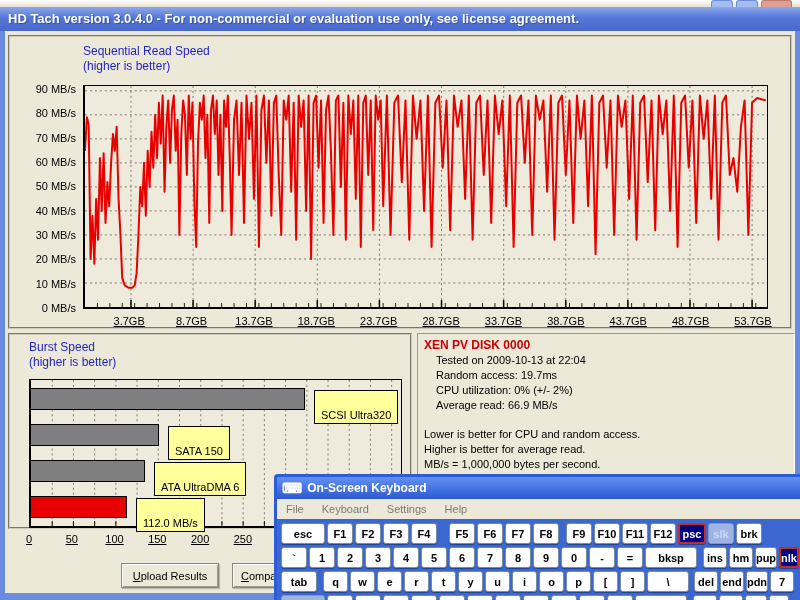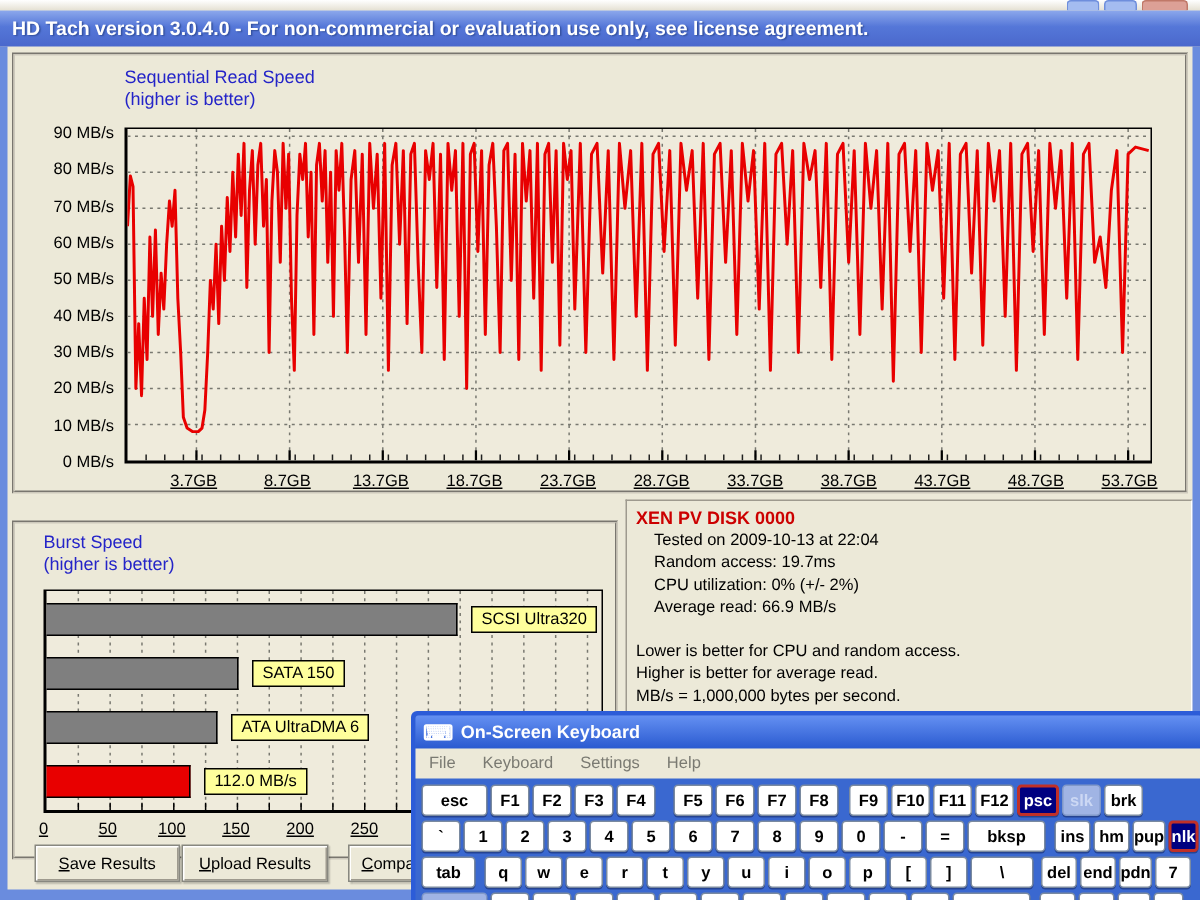--- a/index.html
+++ b/index.html
@@ -17,40 +17,40 @@
     background:linear-gradient(#8CA8EC,#5577D8 45%,#4A68CC); color:#FFFFFF;
     font-weight:bold; font-size:13px; line-height:24px; padding-left:8px;
     text-shadow:1px 1px 1px #33509E; z-index:2; white-space:nowrap; }
   .frame-left  { position:absolute; left:0; top:31px; width:5px;  height:569px; background:#6A8CDE; z-index:1; }
   .frame-right { position:absolute; left:795px; top:31px; width:5px; height:569px; background:#6A8CDE; z-index:1; }
   .frame-bottom{ position:absolute; left:0; top:593px; width:800px; height:7px; background:#6A8CDE; z-index:1; }
 
   
   .panel { position:absolute; background:#ECE9D8; border:2px groove #CDC9BC; }
   .seq-panel   { left:8px; top:35px;  width:784px; height:294px; }
-  .burst-panel { left:8px; top:347px; width:404px; height:226px; }
+  .burst-panel { left:8px; top:333px; width:404px; height:196px; }
   .chart-title, .chart-subtitle { position:absolute; text-align:left; color:#2424C8; font-size:12px; }
   .seq-panel .chart-title    { left:73px; top:7px;  width:685px; }
   .seq-panel .chart-subtitle { left:73px; top:22px; width:685px; }
   .burst-panel .chart-title    { left:19px; top:5px;  width:373px; }
   .burst-panel .chart-subtitle { left:19px; top:20px; width:373px; }
 
   .plot { position:absolute; background:#EFEBDC;
     border-top:1px solid #000; border-right:1px solid #000;
     border-left:2px solid #000; border-bottom:2px solid #000; }
   #seq-plot   { left:73px; top:48px; width:685px; height:224px; }
   #burst-plot { left:19px; top:44px; width:373px; height:149px; }
   #seq-plot svg, #burst-plot svg { position:absolute; left:0; top:0; width:100%; height:100%; }
 
   .ytick { position:absolute; left:0; width:66px; text-align:right; font-size:11px; color:#000; }
   .xtick { position:absolute; width:60px; text-align:center; font-size:11px; color:#000;text-decoration:underline; }
 
   .bar { position:absolute; left:0; height:22px; border:1px solid #000; border-left:none; }
   .bar-label { position:absolute; height:18px; background:#FFFF9C; border:1px solid #000;
-    font-size:11px; line-height:16px; padding:0 6px; white-space:nowrap; color:#000; }
+    font-size:11px; line-height:16px; padding:16px 6px; white-space:nowrap; color:#000; }
 
   
   .info-panel { position:absolute; left:417px; top:333px; width:378px; height:146px;
     background:#ECE9D8; border:1px solid; border-color:#9E9A8E #FFFFFF #FFFFFF #9E9A8E;
     padding:3px 6px; font-size:11px; line-height:15px; color:#000; }
   .drive-name { color:#CC0000; font-weight:bold; font-size:12px; line-height:16px; }
   .info-line.indent { padding-left:12px; }
   .info-spacer { height:14px; }
 
   
@@ -282,21 +282,20 @@
     <div class="info-line indent">Random access: 19.7ms</div>
     <div class="info-line indent">CPU utilization: 0% (+/- 2%)</div>
     <div class="info-line indent">Average read: 66.9 MB/s</div>
     <div class="info-spacer"></div>
     <div class="info-line">Lower is better for CPU and random access.</div>
     <div class="info-line">Higher is better for average read.</div>
     <div class="info-line">MB/s = 1,000,000 bytes per second.</div>
     <div class="info-line">GB = 1,000,000,000 bytes.</div>
   </div>
 
-  <button class="xp-btn btn-save"><u>S</u>ave Results</button>
   <button class="xp-btn btn-upload"><u>U</u>pload Results</button>
   <button class="xp-btn btn-compare"><u>C</u>ompare</button>
 
   <div class="osk-window">
     <div class="osk-titlebar">
       <span class="kbd-icon">⌨</span><span>On-Screen Keyboard</span>
     </div>
     <div class="osk-menubar">
       <span class="osk-menu-item">File</span>
       <span class="osk-menu-item">Keyboard</span>

